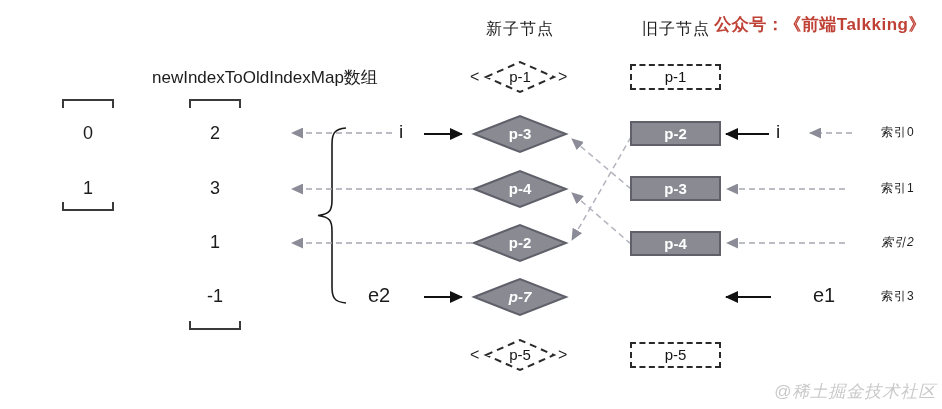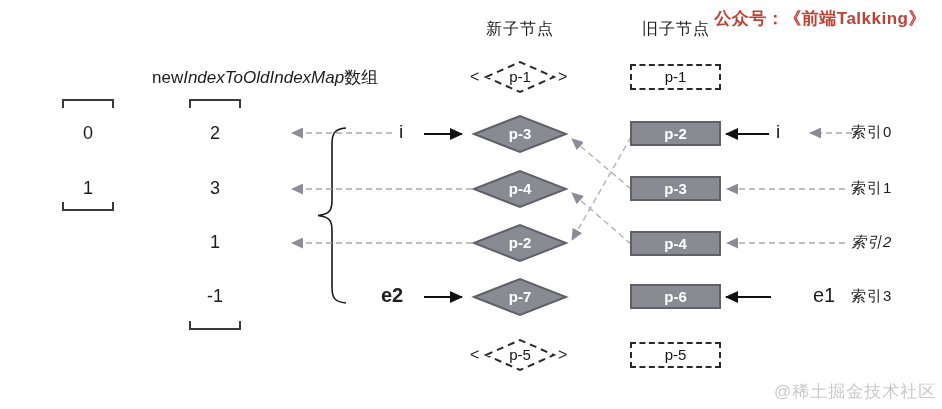--- a/index.html
+++ b/index.html
@@ -1,26 +1,26 @@
 <!DOCTYPE html>
 <html style="--accent-red: #bf4034; --node-fill: #8a8a93; --node-border: #60606a; --dash-line: #a6a6b2; --cross-line: #b4b4bf; --text: #1c1c1c; --watermark: #c9c9c9;"><head>
 <meta charset="utf-8">
 <style>
   html,body { margin:0; padding:0; background:#ffffff; }
   body { font-family:"Liberation Sans","DejaVu Sans",sans-serif; color:var(--text,#1c1c1c); }
   #stage { position:relative; width:942px; height:409px; background:#ffffff; overflow:hidden; }
 
-  .banner { position:absolute; top:7px; right:16px; font-size:17px; font-weight:bold;
+  .banner { position:absolute; top:13px; right:16px; font-size:17px; font-weight:bold;
             color:var(--accent-red,#bf4034); letter-spacing:0.5px;margin-left:32px; }
   .watermark { position:absolute; left:774px; top:380px; font-size:17px;
-               color:var(--watermark,#c9c9c9); letter-spacing:1px; }
+               color:var(--watermark,#c9c9c9); letter-spacing:1px;font-style:italic; }
 
   .lis-title { position:absolute; left:12px; top:66px; font-size:17px; letter-spacing:2px; }
   .map-title { position:absolute; left:152px; top:66px; font-size:17px; }
-  .map-title .it { font-style:italic; }
+  .map-title .it { }
   .col-header { position:absolute; top:19px; font-size:16px; text-align:center; letter-spacing:1px; }
   .hdr-new { left:475px; width:90px; }
   .hdr-old { left:632px; width:88px; }
 
   .bracket { position:absolute; width:52px; height:9px; box-sizing:border-box; }
   .bracket.top { border-top:2px solid #3a3a3a; border-left:2px solid #3a3a3a; border-right:2px solid #3a3a3a; }
   .bracket.bottom { border-bottom:2px solid #3a3a3a; border-left:2px solid #3a3a3a; border-right:2px solid #3a3a3a; }
 
   .num { position:absolute; width:52px; text-align:center; font-size:18px; line-height:24px; }
   .col-lis { left:62px; }
@@ -34,21 +34,21 @@
 
   .old-node { position:absolute; left:630px; width:91px; height:25px; box-sizing:border-box;
               background:var(--node-fill,#8a8a93); border:2px solid var(--node-border,#60606a);
               color:#ffffff; font-weight:bold; font-size:15px; text-align:center; line-height:21px; }
   .old-node-dashed { position:absolute; left:630px; width:91px; height:26px; box-sizing:border-box;
                      border:2px dashed #2a2a2a; color:#141414; font-size:15px;
                      text-align:center; line-height:22px; }
 
   .ptr { position:absolute; font-size:19px; line-height:22px; }
   .ptr-big { font-size:20px; }
-  .idx { position:absolute; left:851px; font-size:15px; line-height:22px; letter-spacing:1px; }
+  .idx { position:absolute; left:881px; font-size:12px; line-height:22px; letter-spacing:1px; }
 
   svg.layer { position:absolute; left:0; top:0; width:942px; height:409px; }
   .diamond { fill:var(--node-fill,#8a8a93); stroke:var(--node-border,#60606a); stroke-width:2; }
   .diamond-dashed { fill:none; stroke:#2a2a2a; stroke-width:2; stroke-dasharray:7 5; }
   .ln-dash { stroke:var(--dash-line,#a6a6b2); stroke-width:1.5; stroke-dasharray:6 4; fill:none; }
   .ln-cross { stroke:var(--cross-line,#b4b4bf); stroke-width:1.5; stroke-dasharray:6 4; fill:none; }
   .ln-black { stroke:#111; stroke-width:2; fill:none; }
   .brace { fill:none; stroke:#1a1a1a; stroke-width:1.6; }
   .mk-gray { fill:#8c8c99; }
   .mk-black { fill:#111; }
@@ -125,42 +125,41 @@
   <div class="bracket bottom col-lis" style="left:62px; top:202px;"></div>
 
   <div class="bracket top col-map" style="left:189px; top:99px;"></div>
   <div class="num col-map" style="top:121px;">2</div>
   <div class="num col-map" style="top:176px;">3</div>
   <div class="num col-map" style="top:230px;">1</div>
   <div class="num col-map" style="top:284px;">-1</div>
   <div class="bracket bottom col-map" style="left:189px; top:321px;"></div>
 
   <div class="ptr" style="left:399px; top:121px;">i</div>
-  <div class="ptr ptr-big" style="left:381px; top:284px;font-weight:bold;">e2</div>
+  <div class="ptr ptr-big" style="left:368px; top:284px;">e2</div>
   <div class="ptr" style="left:776px; top:121px;">i</div>
   <div class="ptr ptr-big" style="left:813px; top:284px;">e1</div>
 
   <div class="angle" style="left:470px; top:66px;">&lt;</div>
   <div class="dashed-dia-label" style="top:66px;">p-1</div>
   <div class="angle" style="left:558px; top:66px;">&gt;</div>
 
   <div class="dia-label" style="top:123px;">p-3</div>
   <div class="dia-label" style="top:178px;">p-4</div>
   <div class="dia-label" style="top:232px;">p-2</div>
-  <div class="dia-label" style="top:286px;">p-7</div>
+  <div class="dia-label" style="top:286px;font-style:italic;">p-7</div>
 
   <div class="angle" style="left:470px; top:344px;">&lt;</div>
   <div class="dashed-dia-label" style="top:344px;">p-5</div>
   <div class="angle" style="left:558px; top:344px;">&gt;</div>
 
   <div class="old-node-dashed" style="top:64px;">p-1</div>
   <div class="old-node" style="top:121px;">p-2</div>
   <div class="old-node" style="top:176px;">p-3</div>
   <div class="old-node" style="top:231px;">p-4</div>
-  <div class="old-node" style="top:284px;">p-6</div>
   <div class="old-node-dashed" style="top:342px;">p-5</div>
 
   <div class="idx" style="top:121px;">索引0</div>
   <div class="idx" style="top:177px;">索引1</div>
   <div class="idx" style="top:231px;font-style:italic;">索引2</div>
   <div class="idx" style="top:285px;text-align:center;">索引3</div>
 
 </div>
 
 </body></html>

